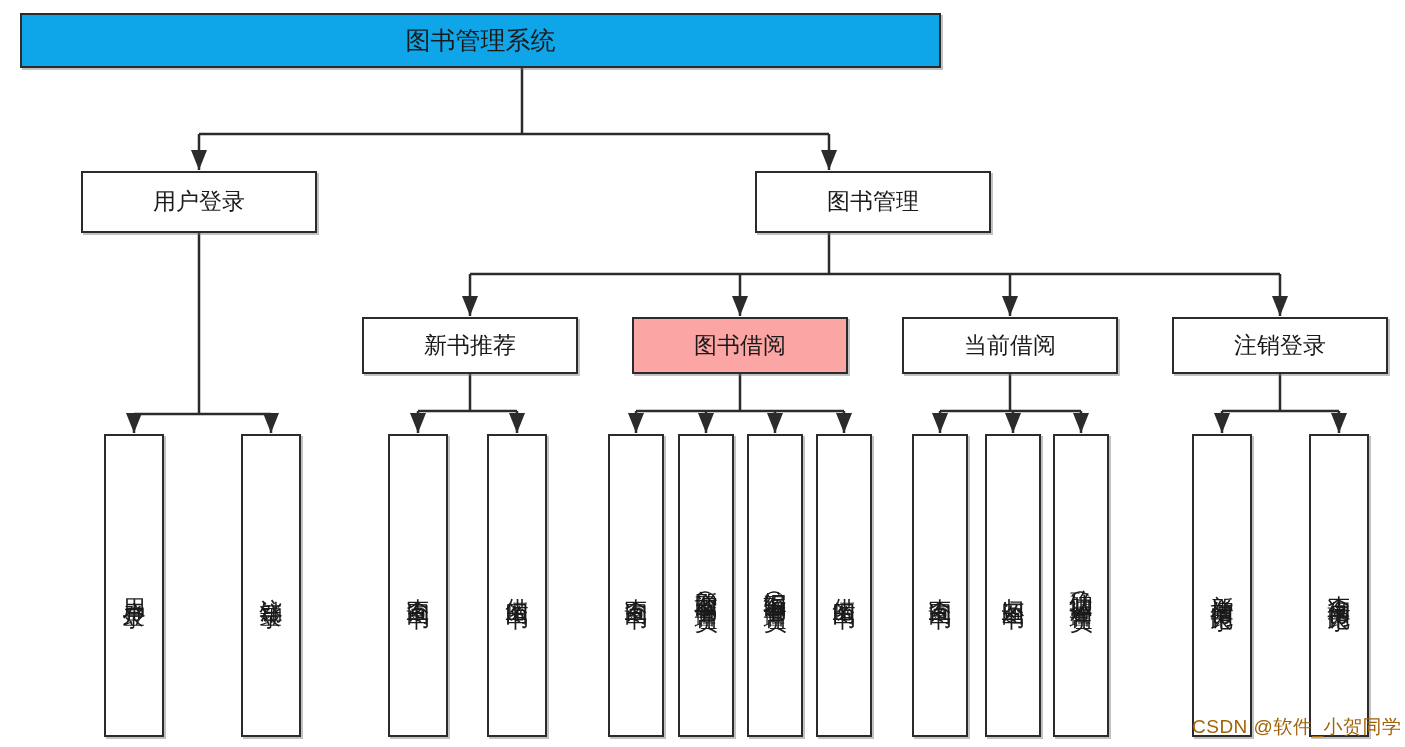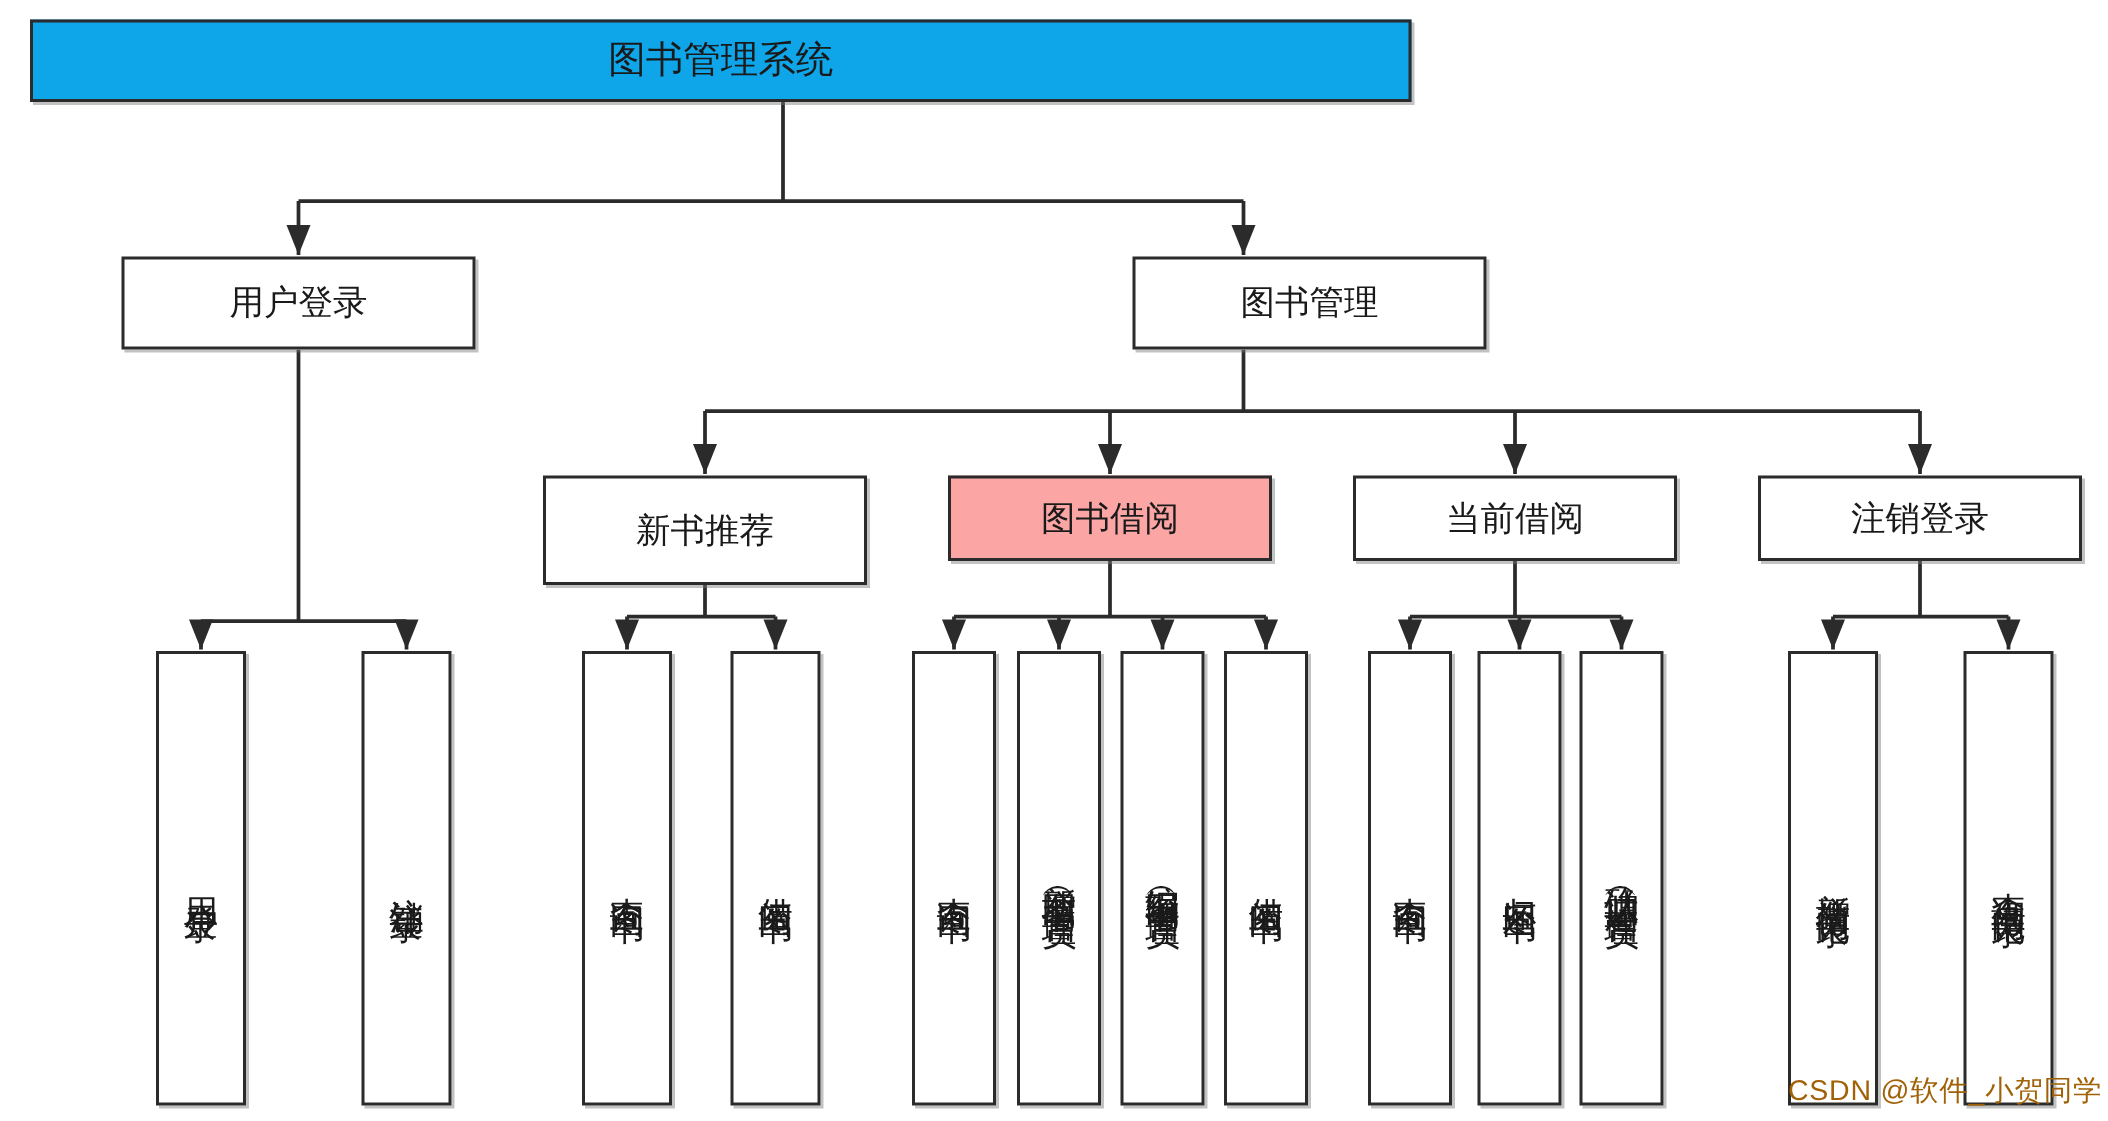--- a/index.html
+++ b/index.html
@@ -124,21 +124,21 @@
   <div id="nodes">
       <div class="node horiz" style="left: 20px; top: 13px; width: 921px; height: 55px; border-color: rgb(43, 43, 43); background: #0ea5e9;">
         <span class="node-label lvl0">图书管理系统</span>
       </div>
       <div class="node horiz" style="left: 81px; top: 171px; width: 236px; height: 62px; border-color: rgb(43, 43, 43); background: rgb(255, 255, 255);">
         <span class="node-label lvl1">用户登录</span>
       </div>
       <div class="node horiz" style="left: 711px; top: 171px; width: 236px; height: 62px; border-color: rgb(43, 43, 43); background: rgb(255, 255, 255); margin-left: 44px;">
         <span class="node-label lvl1">图书管理</span>
       </div>
-      <div class="node horiz" style="left: 362px; top: 317px; width: 216px; height: 73px; border-color: rgb(43, 43, 43); background: rgb(255, 255, 255);">
+      <div class="node horiz" style="left: 362px; top: 317px; width: 216px; height: 57px; border-color: rgb(43, 43, 43); background: rgb(255, 255, 255);">
         <span class="node-label lvl2">新书推荐</span>
       </div>
       <div class="node horiz" style="left: 632px; top: 317px; width: 216px; height: 57px; border-color: rgb(43, 43, 43); background: #fca5a5;">
         <span class="node-label lvl2">图书借阅</span>
       </div>
       <div class="node horiz" style="left: 902px; top: 317px; width: 216px; height: 57px; border-color: rgb(43, 43, 43); background: rgb(255, 255, 255);">
         <span class="node-label lvl2">当前借阅</span>
       </div>
       <div class="node horiz" style="left: 1172px; top: 317px; width: 216px; height: 57px; border-color: rgb(43, 43, 43); background: rgb(255, 255, 255);">
         <span class="node-label lvl2">注销登录</span>

